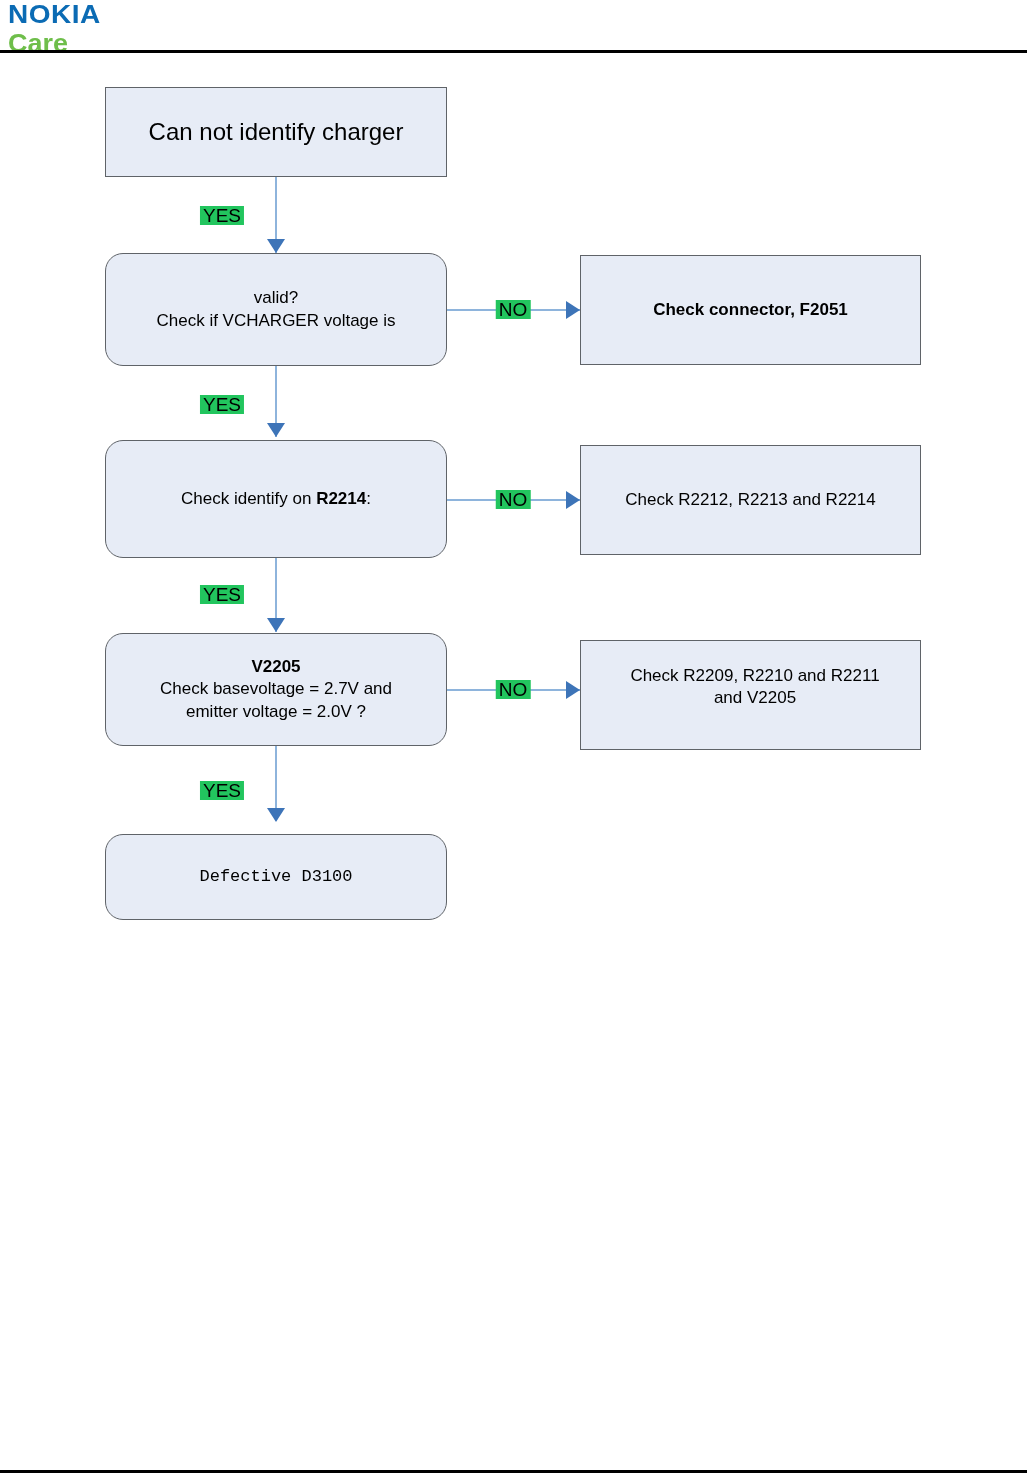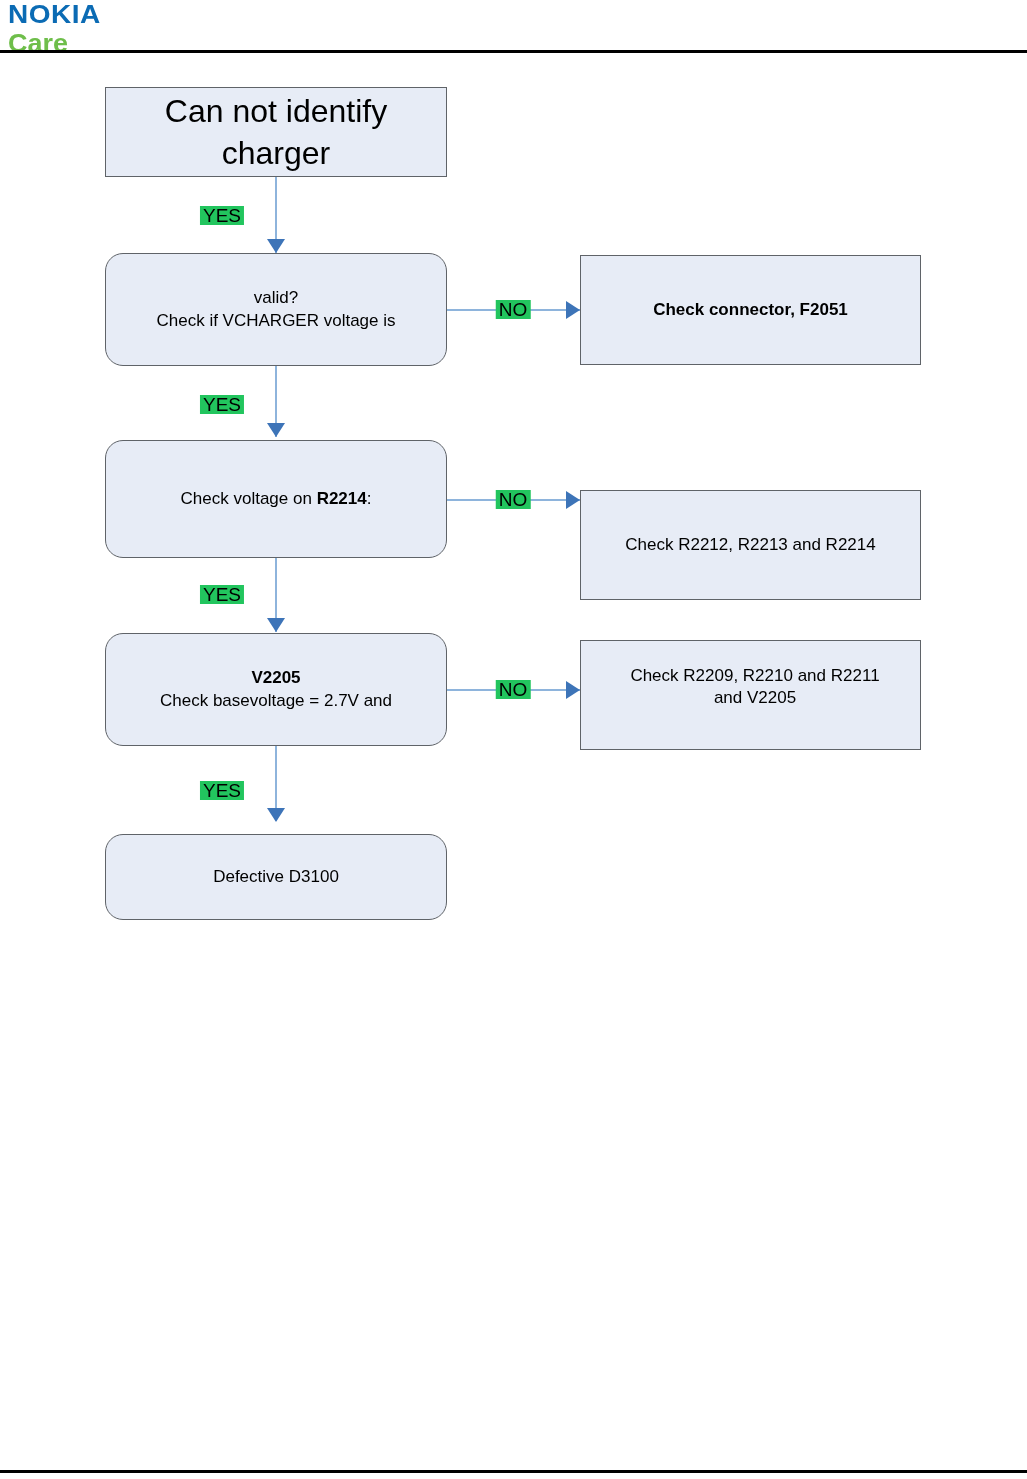--- a/index.html
+++ b/index.html
@@ -89,21 +89,21 @@
     color: #000000;
     padding: 4px 10px;
   }
   .node.sharp {
     border-radius: 0;
   }
   .node.rounded {
     border-radius: 18px;
   }
   .node.big-text {
-    font-size: 32px;
+    font-size: 24px;
   }
   .node .inner {
     width: 100%;
   }
   .node b {
     font-weight: bold;
   }
 
   
   .vline {
@@ -177,57 +177,58 @@
   <div class="node sharp" style="left:580px; top:255px; width:341px; height:110px;font-weight:bold;">
     <span class="inner">Check connector, F2051</span>
   </div>
 
   <div class="vline" style="left:275px; top:366px; height:71px;"></div>
   <div class="arrow-down" style="left:267px; top:423px;"></div>
   <div class="edge-label" style="left:244px; top:395px; transform:translateX(-100%);">YES</div>
 
   <div class="node rounded" style="left:105px; top:440px; width:342px; height:118px;">
     <div class="inner">
-      <div><span>Check voltage on </span><b>R2214</b><span>:</span></div>
+      <div><span>Check identify on </span><b>R2214</b><span>:</span></div>
     </div>
   </div>
 
   <div class="hline" style="left:447px; top:499px; width:133px;"></div>
   <div class="arrow-right" style="left:566px; top:491px;"></div>
   <div class="edge-label" style="left:513px; top:490px; transform:translateX(-50%);">NO</div>
 
-  <div class="node sharp" style="left:580px; top:445px; width:341px; height:110px;margin-top:45px;">
+  <div class="node sharp" style="left:580px; top:445px; width:341px; height:110px;">
     <span class="inner">Check R2212, R2213 and R2214</span>
   </div>
 
   <div class="vline" style="left:275px; top:558px; height:74px;"></div>
   <div class="arrow-down" style="left:267px; top:618px;"></div>
   <div class="edge-label" style="left:244px; top:585px; transform:translateX(-100%);">YES</div>
 
   <div class="node rounded" style="left:105px; top:633px; width:342px; height:113px;">
     <div class="inner">
       <div><b>V2205</b></div>
       <div>Check basevoltage = 2.7V and</div>
+      <div>emitter voltage = 2.0V ?</div>
     </div>
   </div>
 
   <div class="hline" style="left:447px; top:689px; width:133px;"></div>
   <div class="arrow-right" style="left:566px; top:681px;"></div>
   <div class="edge-label" style="left:513px; top:680px; transform:translateX(-50%);">NO</div>
 
   <div class="node sharp" style="left:580px; top:640px; width:341px; height:110px; align-items:flex-start; padding-top:24px;padding-left:19px;">
     <div class="inner">
       <div>Check R2209, R2210 and R2211</div>
       <div>and V2205</div>
     </div>
   </div>
 
   <div class="vline" style="left:275px; top:746px; height:75px;"></div>
   <div class="arrow-down" style="left:267px; top:808px;"></div>
   <div class="edge-label" style="left:244px; top:781px; transform:translateX(-100%);">YES</div>
 
-  <div class="node rounded" style="left:105px; top:834px; width:342px; height:86px;">
+  <div class="node rounded" style="left:105px; top:834px; width:342px; height:86px;font-family:Liberation Mono, monospace;">
     <span class="inner">Defective D3100</span>
   </div>
 
   <div class="footer-rule"></div>
 
 </div>
 
 </body></html>

